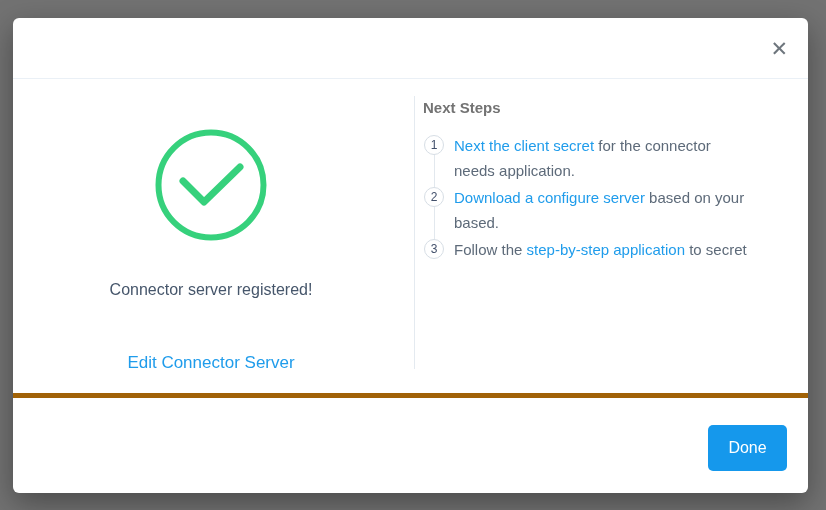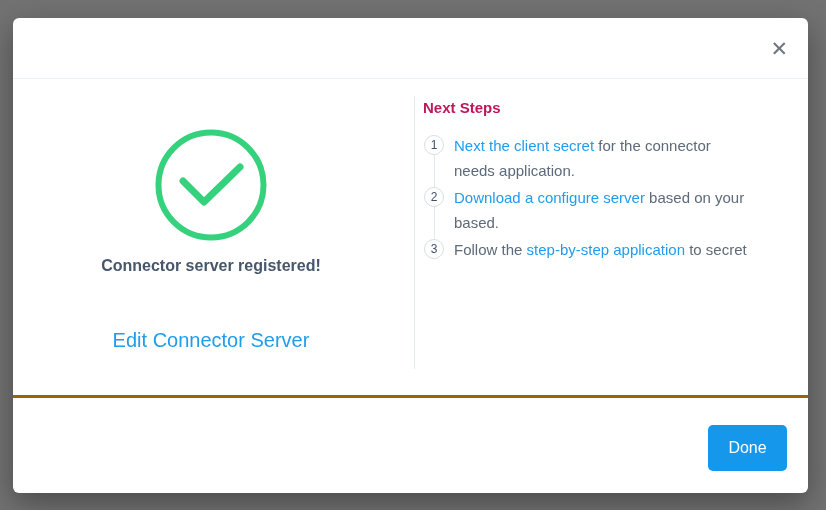--- a/index.html
+++ b/index.html
@@ -55,49 +55,49 @@
     flex-direction: column;
     align-items: center;
     box-sizing: border-box;
   }
   .check-svg {
     margin-top: 50px;
     width: 112px;
     height: 112px;
   }
   .success-title {
-    margin-top: 16px;
+    margin-top: 40px;
     font-size: 16px;
-    font-weight: 700;
+    font-weight: 400;
     color: #46566b;
   }
   .edit-link {
     margin-top: 54px;
-    font-size: 20px;
+    font-size: 17px;
     color: var(--link-blue, #1f9ceb);
     text-decoration: none;
     cursor: pointer;
   }
   .v-divider {
     position: absolute;
     left: 401px;
     top: 17px;
     width: 1px;
     height: 273px;
     background: #e4eaf0;
   }
   .right-col {
     flex: 1 1 auto;
     padding: 20px 24px 0 14px;
     box-sizing: border-box;
   }
   .ns-heading {
     font-size: 15px;
     font-weight: 700;
-    color: #be185d;
+    color: #737373;
     margin: 0 0 17px 0;
   }
   .steps {
     position: relative;
     margin-left: 1px;
   }
   .step-line {
     position: absolute;
     left: 10px;
     top: 12px;
@@ -132,21 +132,21 @@
     line-height: 25px;
     color: #5d6a79;
     width: 330px;
   }
   .step-text .link {
     color: var(--link-blue, #1f9ceb);
     cursor: pointer;
   }
   .modal-footer {
     flex: 0 0 95px;
-    border-top: 3px solid #a16207;
+    border-top: 5px solid #a16207;
     position: relative;
   }
   .done-btn {
     position: absolute;
     right: 21px;
     top: 27px;
     width: 79px;
     height: 46px;
     background: var(--button-blue, #1598ec);
     border: none;

